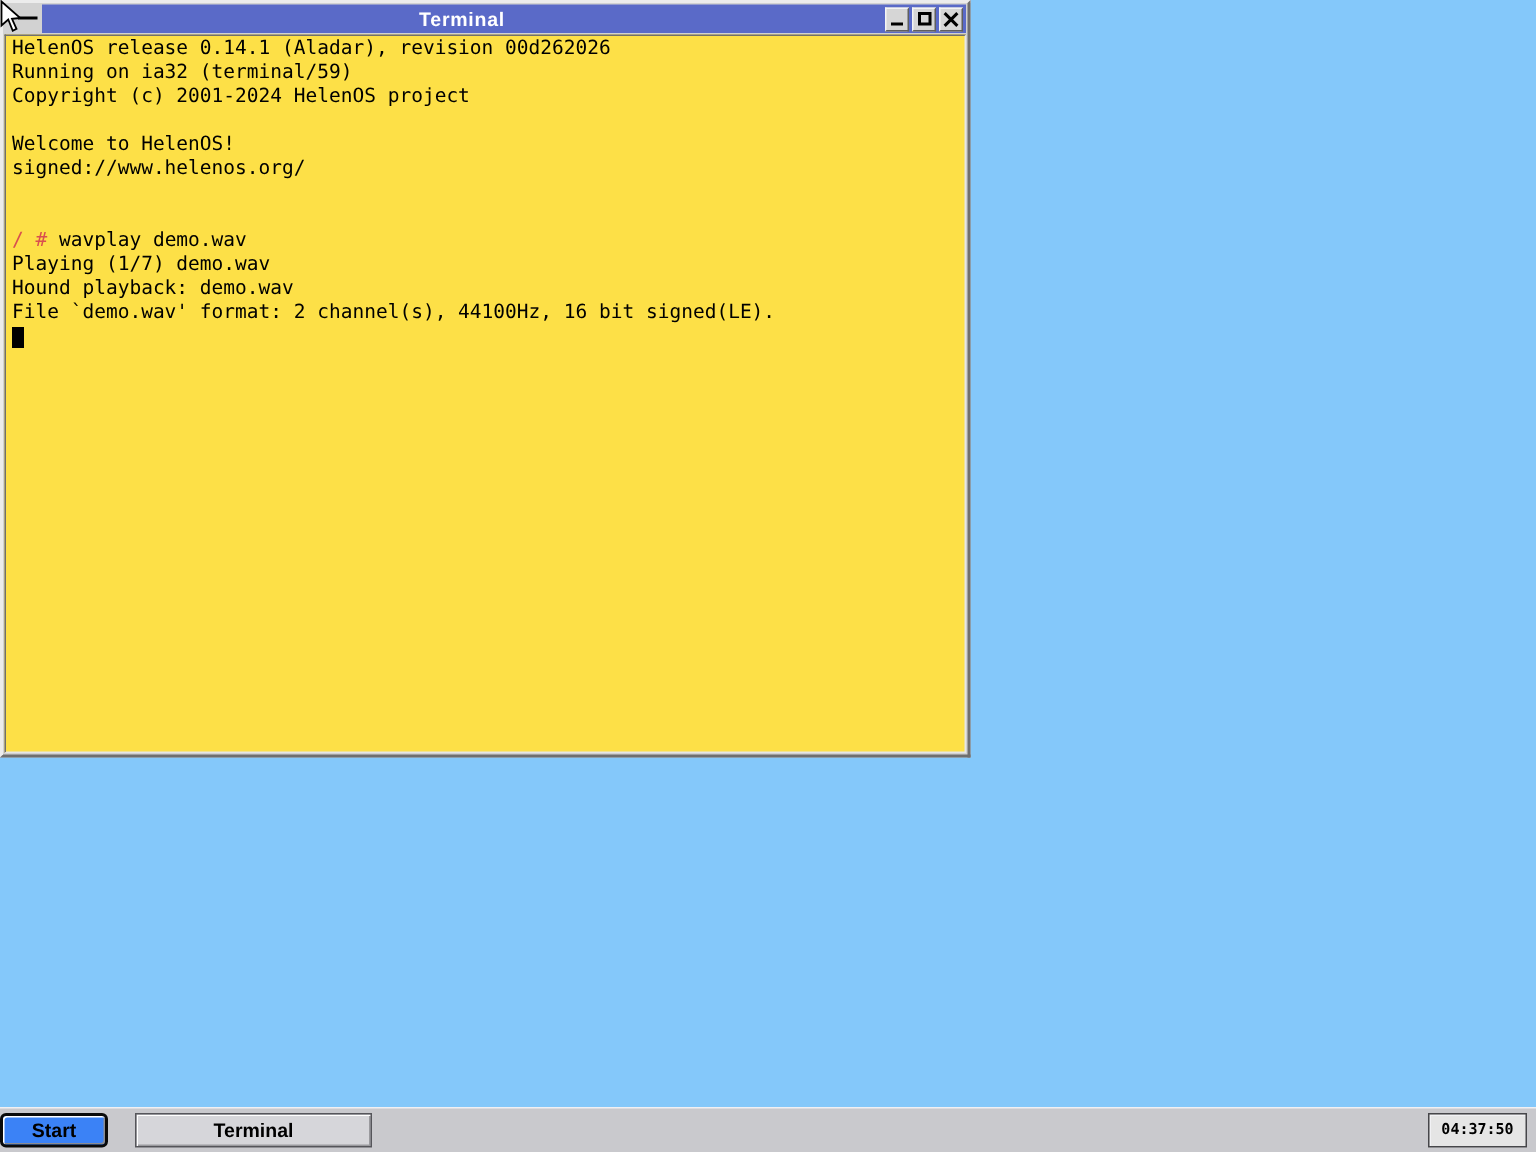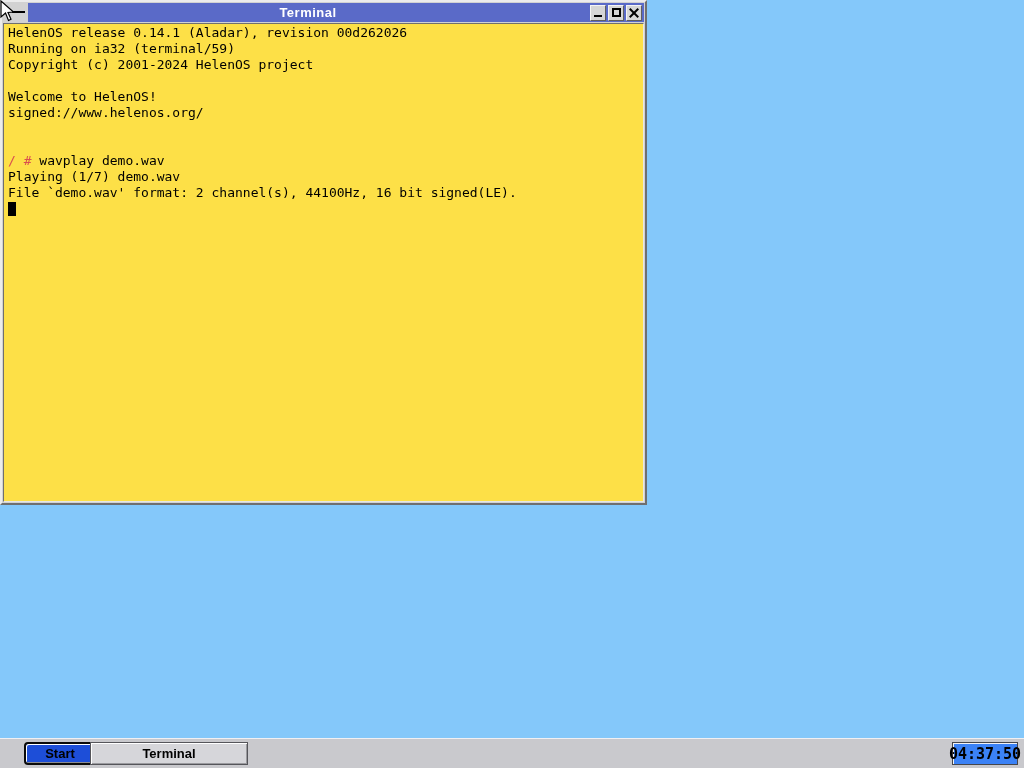--- a/index.html
+++ b/index.html
@@ -75,48 +75,48 @@
   }
 
   
   .taskbar {
     position:absolute; left:0; bottom:0;
     width:1024px; height:30px;
     background:#c9c9cd;
     border-top:1px solid #f0f0f3;
   }
   .start-btn {
-    position:absolute; left:24px; top:3px;
+    position:absolute; left:0; top:3px;
     width:72px; height:23px;
-    background:#1d4ed8;
+    background:#3b82f6;
     border:2px solid #0a0a0a; border-radius:4px;
     box-shadow:inset 1px 1px 0 #ffffff, inset -1px -1px 0 #8c8c90;
     font-family:"Liberation Sans", sans-serif;
     font-size:13px; font-weight:bold; color:#000;
     cursor:default;
   }
   .task-btn {
     position:absolute; left:90px; top:3px;
     width:158px; height:23px;
     background:#d6d6da;
     border:1px solid #55555a;
     box-shadow:inset 1px 1px 0 #ffffff, inset -1px -1px 0 #9a9a9e;
     font-family:"Liberation Sans", sans-serif;
     font-size:13px; font-weight:bold; color:#000;
     cursor:default;
   }
   .clock {
     position:absolute; right:6px; top:3px;
     width:66px; height:23px;
-    background:#3b82f6;
+    background:#e5e5e5;
     border:1px solid #46464a;
     box-shadow:inset 1px 1px 0 #f2f2f5;
     display:flex; align-items:center; justify-content:center;
     font-family:"DejaVu Sans Mono", monospace;
-    font-size:15px; font-weight:bold; color:#000;
+    font-size:10px; font-weight:bold; color:#000;
   }
 
   
   .cursor {
     position:absolute; left:0; top:2;
     z-index:99; pointer-events:none;
   }
 </style>
 </head>
 <body>
@@ -145,20 +145,21 @@
       <div class="term-line"><span class="seg normal">HelenOS release 0.14.1 (Aladar), revision 00d262026</span></div>
       <div class="term-line"><span class="seg normal">Running on ia32 (terminal/59)</span></div>
       <div class="term-line"><span class="seg normal">Copyright (c) 2001-2024 HelenOS project</span></div>
       <div class="term-line"></div>
       <div class="term-line"><span class="seg normal">Welcome to HelenOS!</span></div>
       <div class="term-line"><span class="seg normal">signed://www.helenos.org/</span></div>
       <div class="term-line"></div>
       <div class="term-line"></div>
       <div class="term-line"><span class="seg prompt">/ # </span><span class="seg normal">wavplay demo.wav</span></div>
       <div class="term-line"><span class="seg normal">Playing (1/7) demo.wav</span></div>
+      <div class="term-line"><span class="seg normal">Hound playback: demo.wav</span></div>
       <div class="term-line"><span class="seg normal">File `demo.wav' format: 2 channel(s), 44100Hz, 16 bit signed(LE).</span></div>
       <div class="term-line"><span class="term-cursor"></span></div>
     </div>
 </div>
 
 <div class="taskbar">
   <button class="start-btn">Start</button>
   <button class="task-btn">Terminal</button>
   <div class="clock">04:37:50</div>
 </div>

